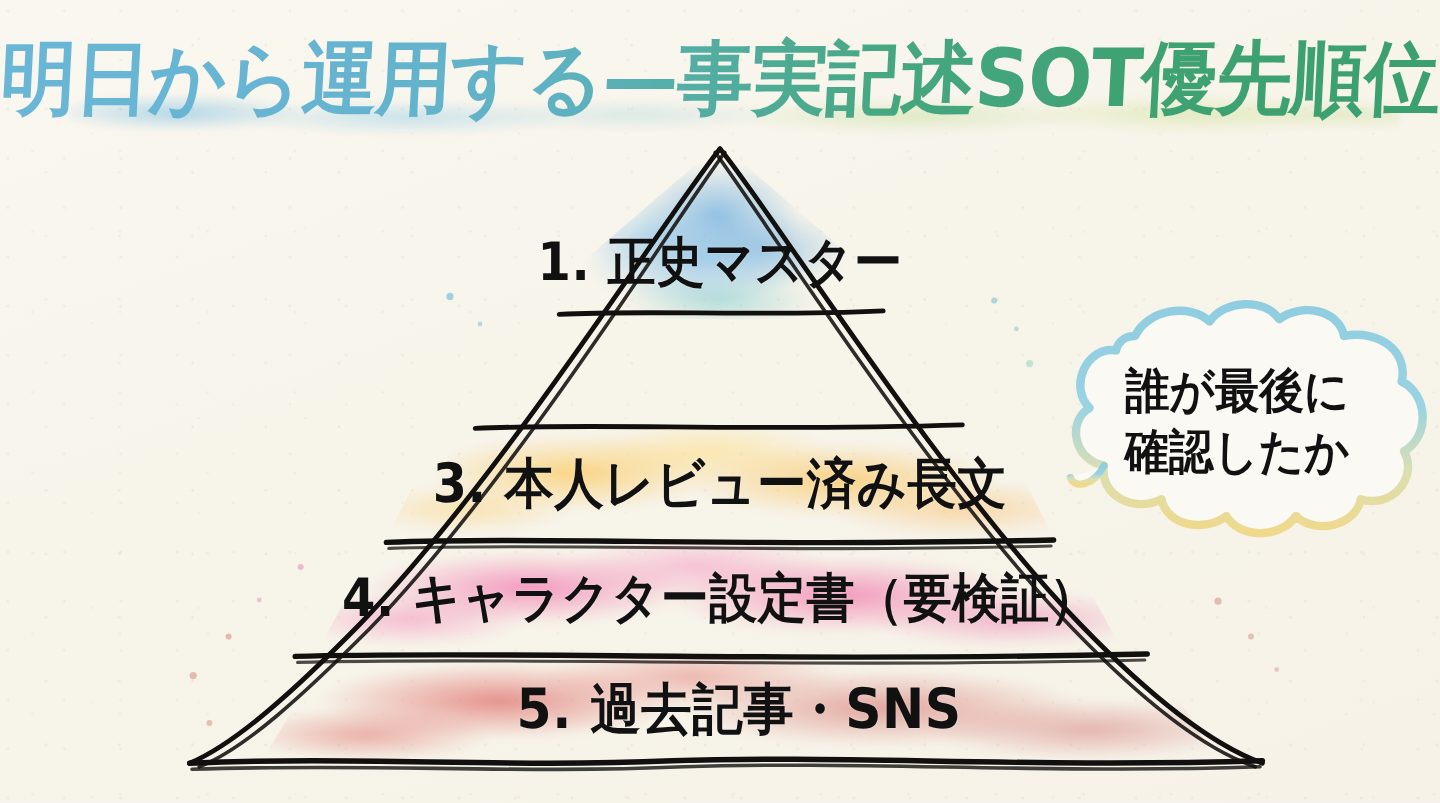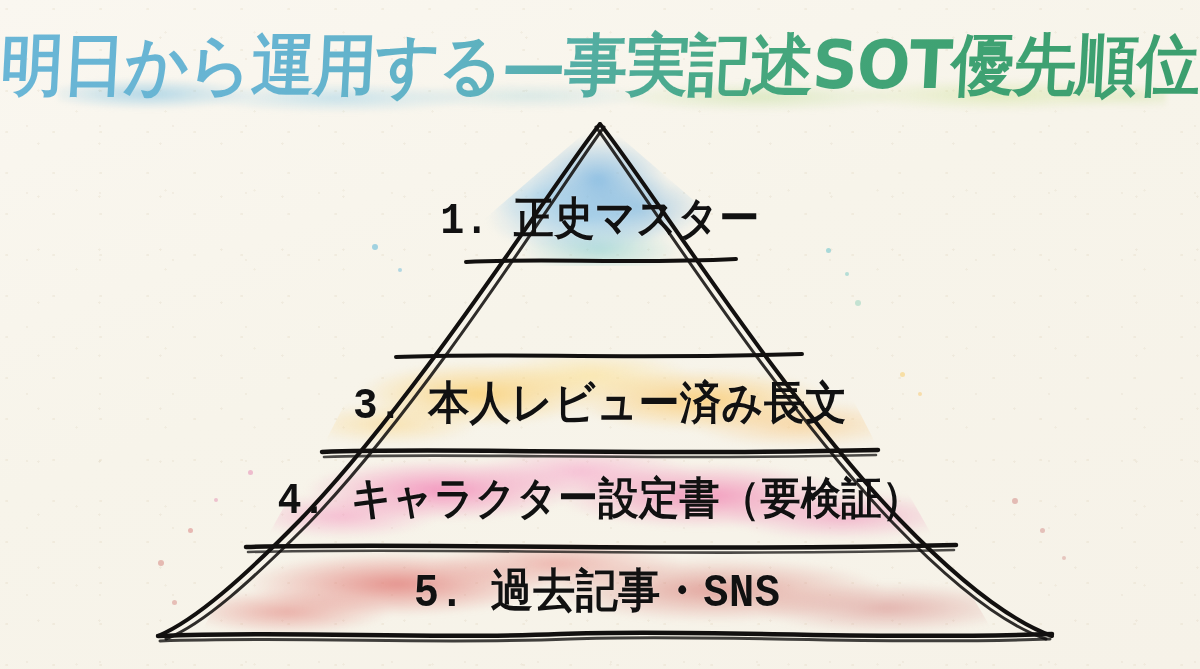--- a/index.html
+++ b/index.html
@@ -80,21 +80,20 @@
     transform: skewX(-3deg) scaleY(1.06);
   }
 
   
   #pyramid {
     position: absolute;
     left: 0;
     top: 0;
     width: 1200px;
     height: 669px;
-    font-family: Liberation Mono, monospace;
   }
   .band {
     position: absolute;
     display: flex;
     align-items: center;
     justify-content: center;
   }
   .band-wash {
     position: absolute;
     left: 0;
@@ -160,21 +159,21 @@
       radial-gradient(ellipse 190px 42px at 180px 40px, rgba(242,128,180,0.78), rgba(242,128,180,0) 72%),
       radial-gradient(ellipse 200px 44px at 440px 46px, rgba(240,120,172,0.72), rgba(240,120,172,0) 73%),
       radial-gradient(ellipse 150px 34px at 320px 22px, rgba(246,160,200,0.62), rgba(246,160,200,0) 74%),
       radial-gradient(ellipse 160px 32px at 580px 66px, rgba(238,136,182,0.58), rgba(238,136,182,0) 74%),
       radial-gradient(ellipse 130px 30px at 80px 66px, rgba(244,150,192,0.58), rgba(244,150,192,0) 74%);
     clip-path: polygon(8% 0%, 92% 0%, 100% 100%, 0% 100%);
   }
   #band-4 .band-label { font-size: 40px; }
 
   
-  #band-5 { left: 197px; top: 544px; width: 800px; height: 94px; }
+  #band-5 { left: 216px; top: 544px; width: 800px; height: 94px; }
   #band-5 .band-wash {
     background:
       radial-gradient(ellipse 210px 44px at 200px 40px, rgba(222,110,106,0.72), rgba(222,110,106,0) 72%),
       radial-gradient(ellipse 230px 44px at 520px 46px, rgba(214,118,112,0.62), rgba(214,118,112,0) 73%),
       radial-gradient(ellipse 170px 34px at 360px 20px, rgba(230,140,134,0.58), rgba(230,140,134,0) 74%),
       radial-gradient(ellipse 180px 34px at 690px 64px, rgba(210,124,122,0.52), rgba(210,124,122,0) 74%),
       radial-gradient(ellipse 140px 30px at 90px 68px, rgba(224,126,120,0.58), rgba(224,126,120,0) 74%);
     clip-path: polygon(7% 0%, 93% 0%, 100% 100%, 0% 100%);
   }
   #band-5 .band-label { font-size: 42px; }
@@ -289,14 +288,45 @@
         <path d="M466,262 C540,258 630,264 736,259" stroke-width="4"></path>
         <path d="M396,357 C500,352 620,360 802,354" stroke-width="4"></path>
         <path d="M322,452 C450,447 620,456 878,450" stroke-width="4.5"></path>
         <path d="M324,457 C460,452 640,461 876,455" stroke-width="2.6" opacity="0.75"></path>
         <path d="M246,547 C420,542 640,552 956,545" stroke-width="4.5"></path>
         <path d="M248,552 C430,547 660,557 954,550" stroke-width="2.6" opacity="0.75"></path>
       </g>
     </svg>
   </div>
 
+  <div id="cloud">
+    <svg id="cloud-svg" width="326" height="208" viewBox="0 0 326 208">
+      <defs>
+        <linearGradient id="cloudStroke" x1="0" y1="0" x2="0" y2="1">
+          <stop offset="0%" stop-color="#8fcde0"></stop>
+          <stop offset="45%" stop-color="#9ad3e2"></stop>
+          <stop offset="72%" stop-color="#d9dfb4"></stop>
+          <stop offset="100%" stop-color="#f0d98a"></stop>
+        </linearGradient>
+      </defs>
+      <path d="M78,32
+               C88,10 124,4 140,20
+               C152,2 186,0 198,18
+               C216,4 248,10 252,32
+               C282,26 306,46 300,70
+               C322,80 324,116 302,128
+               C314,150 292,176 266,168
+               C262,190 228,198 212,182
+               C198,202 164,200 154,182
+               C136,196 104,190 100,168
+               C76,180 48,164 52,140
+               C28,136 20,104 40,92
+               C22,74 38,40 62,44
+               C64,36 70,32 78,32 Z" fill="#fbf9f3" stroke="url(#cloudStroke)" stroke-width="7" stroke-linejoin="round"></path>
+      <path d="M52,140 C44,156 28,160 24,150" fill="#fbf9f3" stroke="url(#cloudStroke)" stroke-width="6" stroke-linecap="round"></path>
+    </svg>
+    <div id="cloud-text">
+      <div class="cloud-line">誰が最後に</div>
+      <div class="cloud-line">確認したか</div>
+    </div>
+  </div>
 
 </div>
 
 </body></html>

